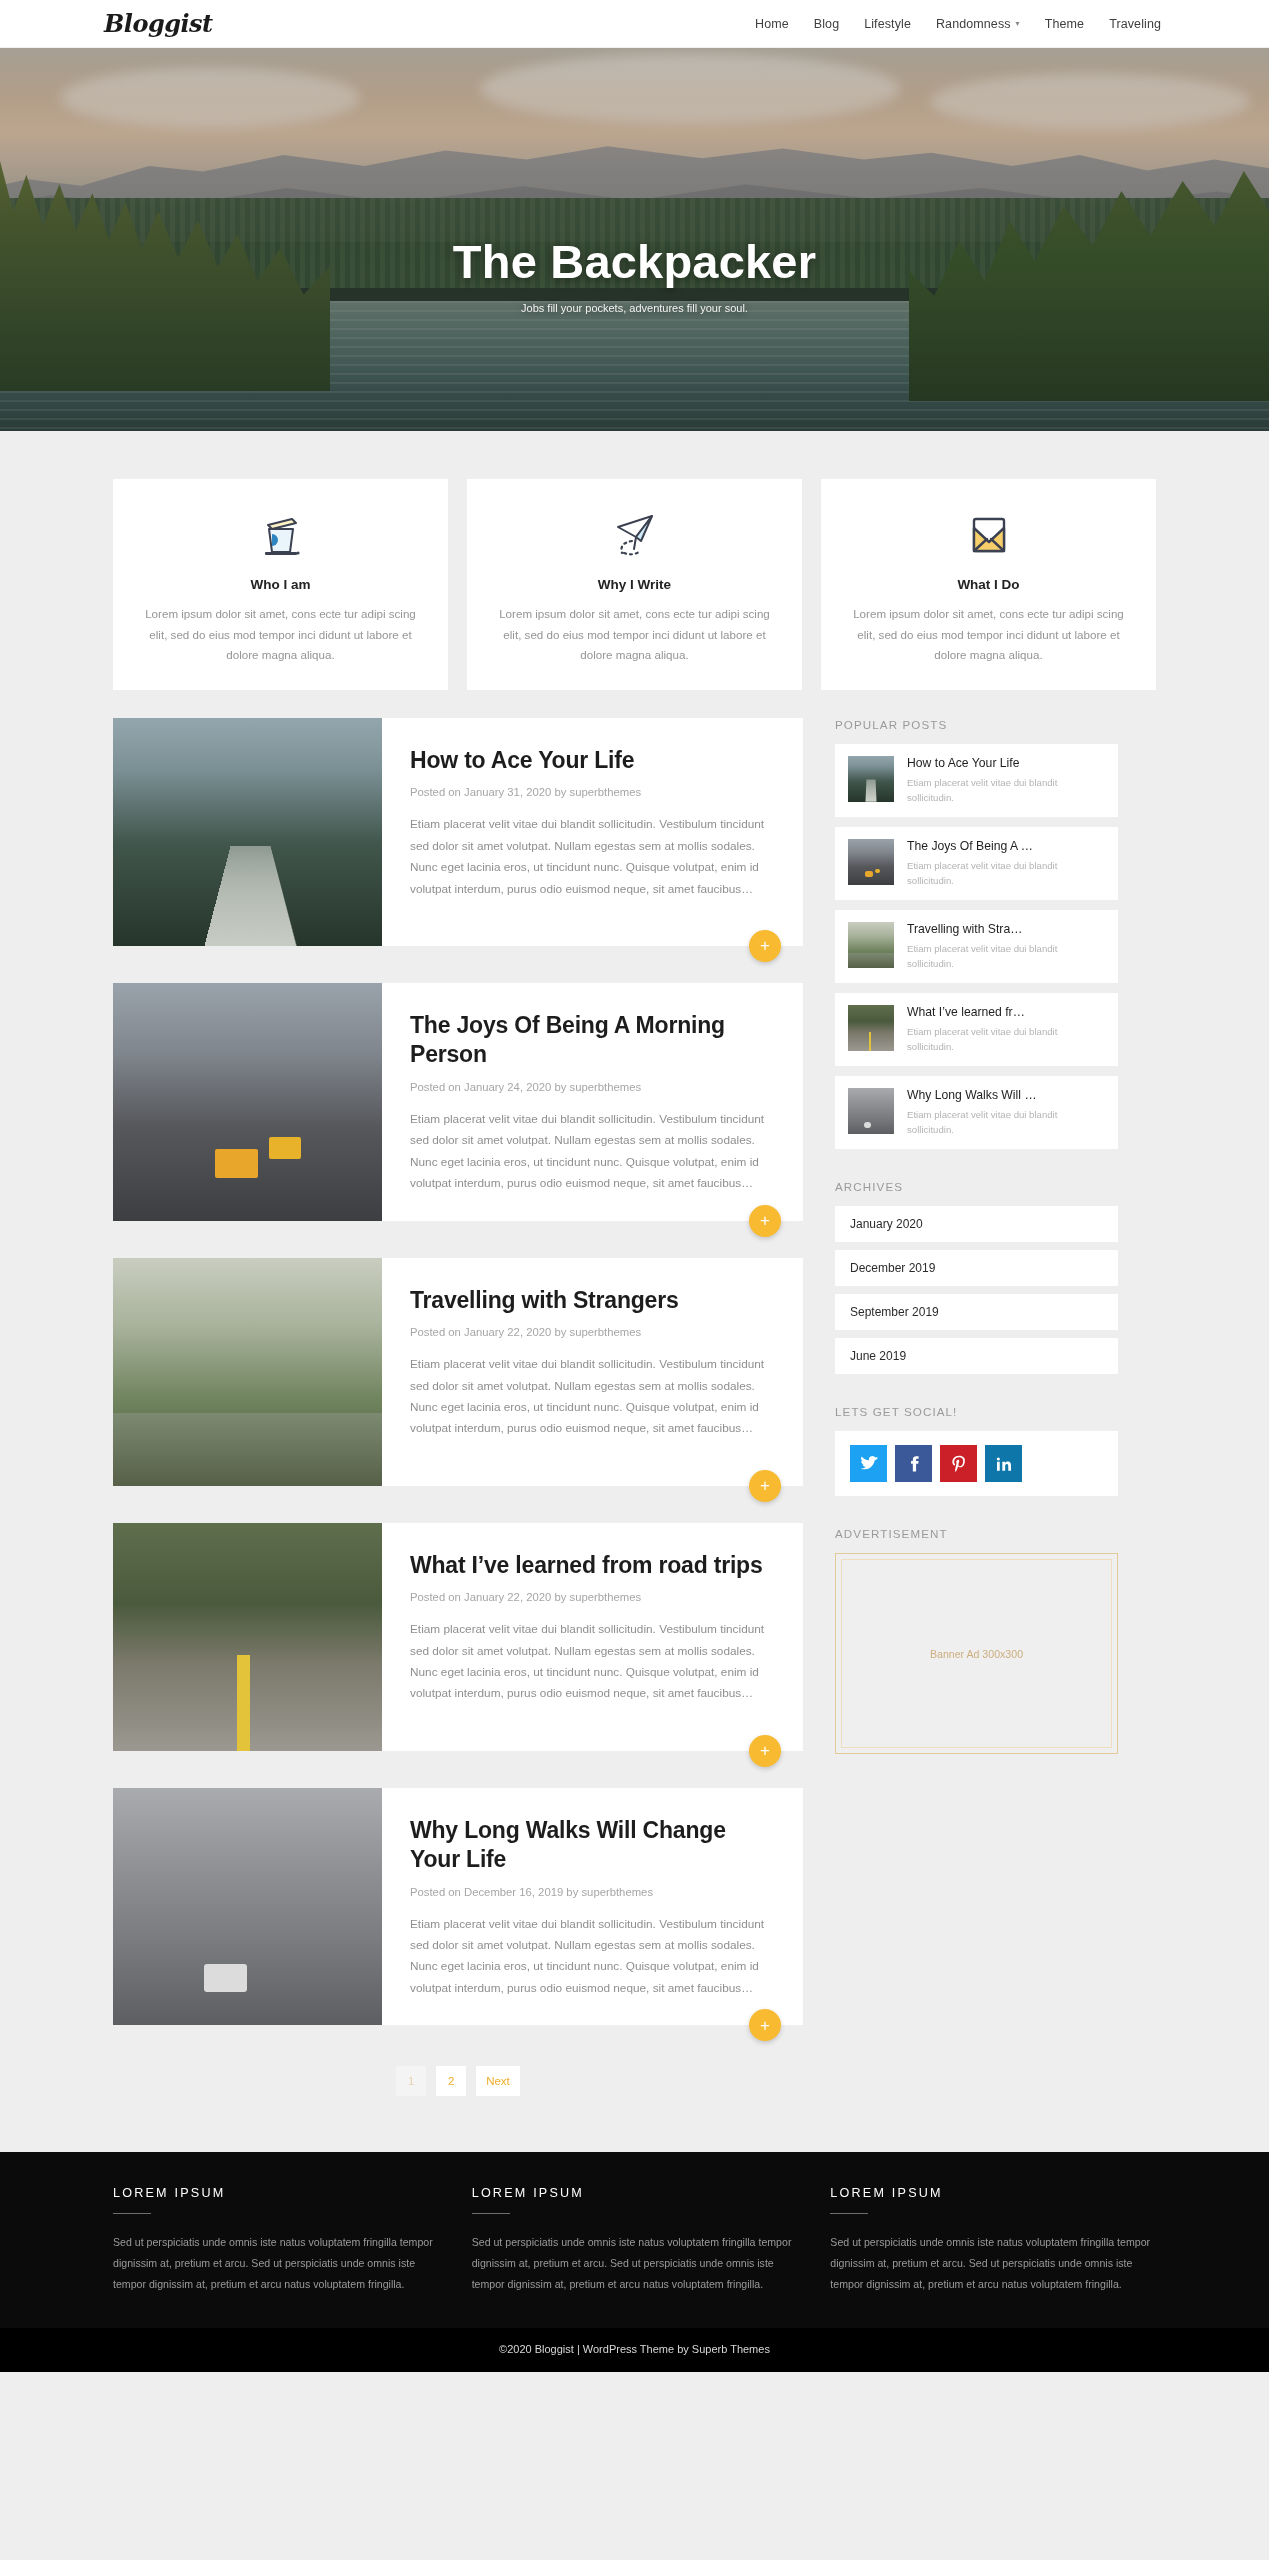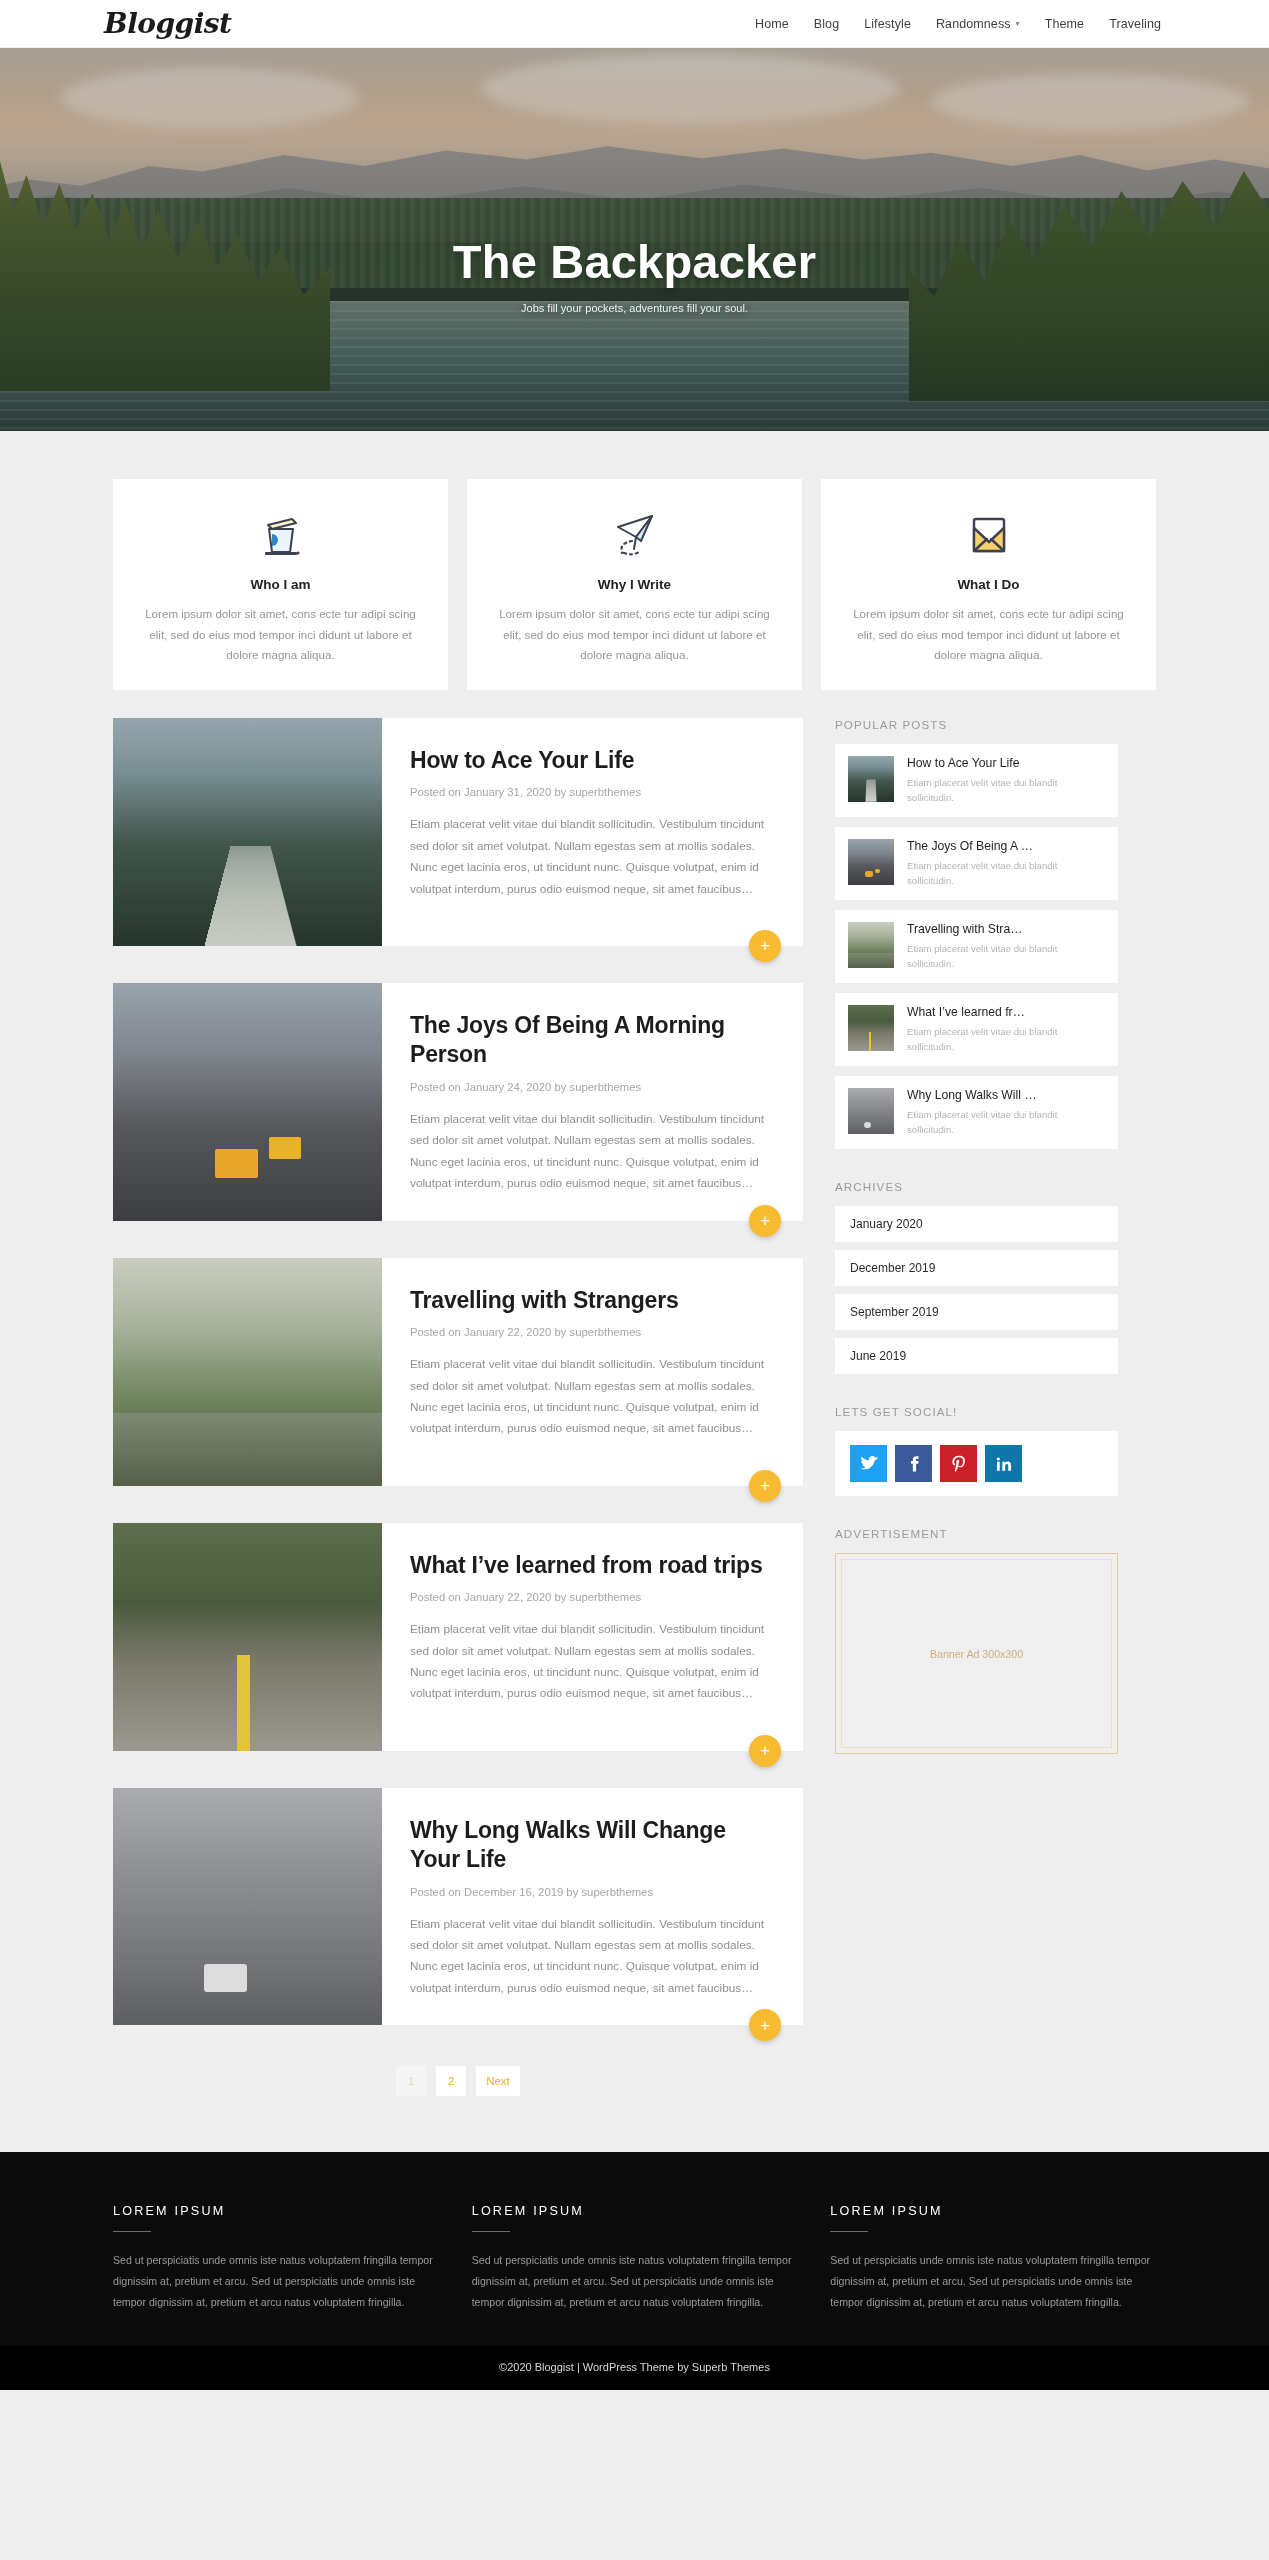--- a/index.html
+++ b/index.html
@@ -19,21 +19,21 @@
     display: flex;
     align-items: center;
     justify-content: space-between;
     padding: 0 108px 0 104px;
     border-bottom: 1px solid #f0f0f0;
   }
   .brand {
     font-family: "DejaVu Serif", serif;
     font-style: italic;
     font-weight: bold;
-    font-size: 28px;
+    font-size: 24px;
     letter-spacing: -0.5px;
     color: #1b1b1b;
     text-align: right;
   }
   .nav { display: flex; align-items: center; gap: 25px; }
   .nav-item {
     font-size: 12.5px;
     color: #3f3f3f;
     letter-spacing: .1px;
     white-space: nowrap;
@@ -208,21 +208,21 @@
   }
   .ad-inner {
     border: 1px solid #f0ddc0; height: 189px;
     display:flex; align-items:center; justify-content:center;
     font-size: 10.6px; color: #c9a濃;
   }
   .ad-label { font-size: 10.6px; color:#cdae7f; }
 
   
   .footer {
-    background: #0b0b0b; padding: 52px 113px 34px;
+    background: #0b0b0b; padding: 34px 113px 34px;
     display: flex; gap: 33px; margin-top: 14px;
   }
   .fcol { flex: 1; }
   .fcol-title {
     color:#ffffff; font-size: 12.6px; letter-spacing: 2.2px;
     text-transform: uppercase; margin-bottom: 13px;
   }
   .fcol-rule { width: 38px; height: 1px; background:#6e6e6e; margin-bottom: 18px; }
   .fcol-text { font-size: 10.6px; line-height: 1.95; color:#9a9a9a; }
   .copyright {

